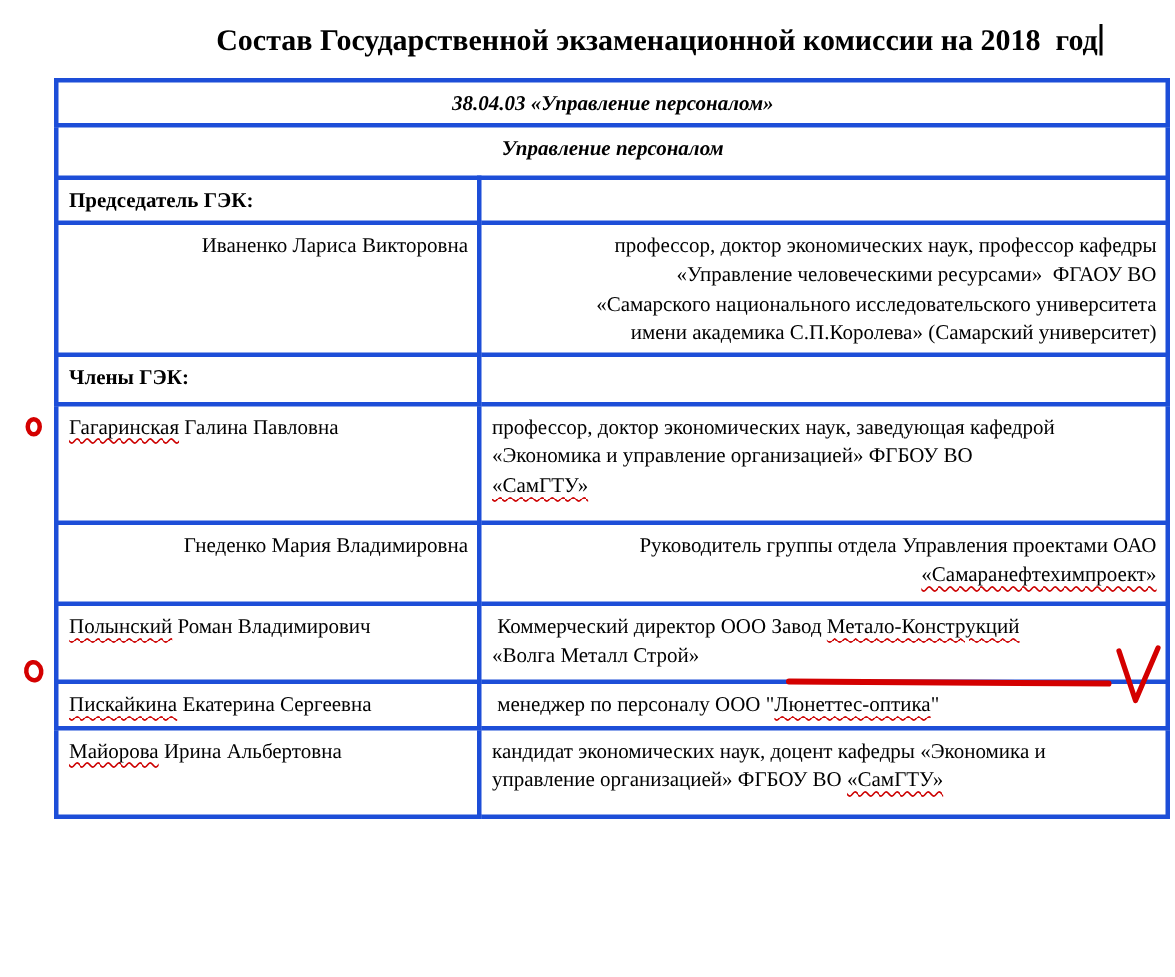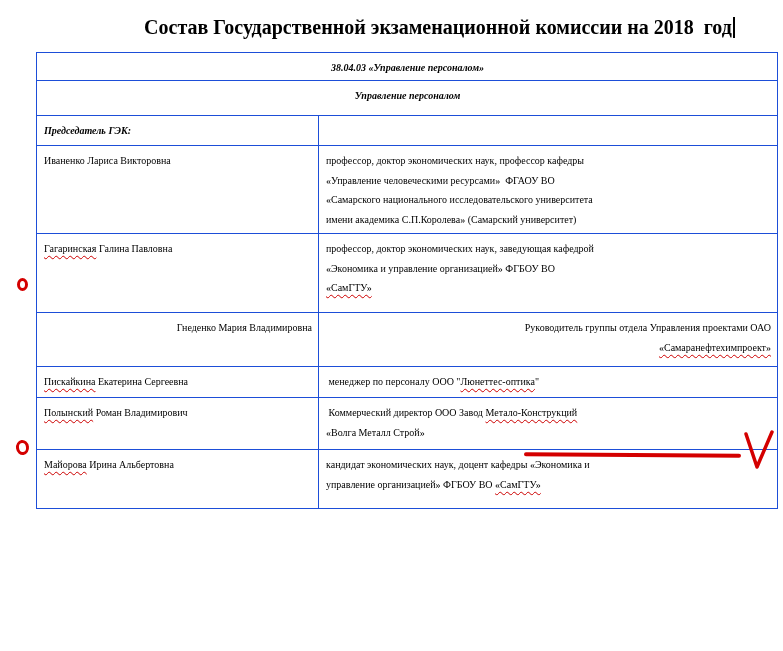--- a/index.html
+++ b/index.html
@@ -15,23 +15,23 @@
   }
   .caret{
     display:inline-block;width:2px;height:21px;background:#000;
     vertical-align:-4px;margin-left:1px;
   }
   table.doc{
     position:absolute;left:36px;top:52px;width:741px;
     border-collapse:collapse;table-layout:fixed;
   }
   table.doc td{
-    border:1px solid #1d4ed8;vertical-align:top;
+    border:3px solid #1d4ed8;vertical-align:top;
     padding:5px 6px 2px 7px;
-    font-size:10px;line-height:19.5px;
+    font-size:14px;line-height:19.5px;
     white-space:pre-wrap;overflow:hidden;
   }
   td.merged{
     text-align:center;font-weight:bold;font-style:italic;
     font-size:14.5px;padding-top:4px;
   }
   td.section{font-weight:bold;font-size:15.5px;}
   td.right{padding-left:4px;}
   .sq-red{
     text-decoration:underline;text-decoration-style:wavy;
@@ -65,50 +65,54 @@
       <col style="width:282px">
       <col style="width:459px">
     </colgroup>
   <tbody>
       <tr style="height: 28px;">
         <td class="merged" colspan="2"><span>38.04.03 «Управление персоналом»</span></td>
       </tr>
       <tr style="height: 35px;">
         <td class="merged" colspan="2"><span>Управление персоналом</span></td>
       </tr>
-      <tr style="height: 30px; font-style: italic;">
+      <tr style="height: 30px;">
         <td class="left section"><span>Председатель ГЭК:</span></td>
         <td class="right"></td>
       </tr>
-      <tr style="height: 88px;">
+      <tr style="height: 88px; text-align: right;">
         <td class="left"><span>Иваненко Лариса Викторовна</span></td>
         <td class="right"><span>профессор, доктор экономических наук, профессор кафедры
 «Управление человеческими ресурсами»  ФГАОУ </span><span class="sq-green">ВО</span><span>
 «Самарского национального исследовательского университета
 имени академика С.П.Королева» (Самарский университет)</span></td>
+      </tr>
+      <tr style="height: 33px;">
+        <td class="left section"><span>Члены ГЭК:</span></td>
+        <td class="right"></td>
       </tr>
       <tr style="height: 79px;">
         <td class="left"><span class="sq-red">Гагаринская</span><span> Галина Павловна</span></td>
         <td class="right"><span>профессор, доктор экономических наук, заведующая кафедрой
 «Экономика и управление организацией» ФГБОУ ВО
 </span><span class="sq-red">«СамГТУ»</span></td>
       </tr>
       <tr style="height: 54px; text-align: right;">
         <td class="left"><span>Гнеденко Мария Владимировна</span></td>
         <td class="right"><span>Руководитель группы отдела Управления проектами ОАО
 </span><span class="sq-red">«Самаранефтехимпроект»</span></td>
       </tr>
-      <tr style="height: 31px;">
-        <td class="left"><span class="sq-red">Пискайкина</span><span> Екатерина Сергеевна</span></td>
-        <td class="right"><span> менеджер по </span><span class="sq-green">персоналу ООО</span><span> "</span><span class="sq-red">Люнеттес-оптика</span><span>"</span></td>
-      </tr>
       <tr style="height: 52px;">
         <td class="left"><span class="sq-red">Полынский</span><span> Роман Владимирович</span></td>
         <td class="right"><span> Коммерческий директор ООО Завод </span><span class="sq-red">Метало-Конструкций</span><span>
 «Волга Металл Строй»</span></td>
+      </tr>
+      <tr style="height: 31px;">
+        <td class="left"><span class="sq-red">Пискайкина</span><span> Екатерина Сергеевна</span></td>
+        <td class="right"><span> менеджер по </span><span class="sq-green">персоналу ООО</span><span> "</span><span class="sq-red">Люнеттес-оптика</span><span>"</span></td>
       </tr>
       <tr style="height: 59px;">
         <td class="left"><span class="sq-red">Майорова</span><span> Ирина Альбертовна</span></td>
         <td class="right"><span>кандидат экономических наук, доцент кафедры «Экономика и
 управление организацией» ФГБОУ ВО </span><span class="sq-red">«СамГТУ»</span></td>
       </tr>
     </tbody>
 </table>
 
 <div class="ring ring1"></div>

